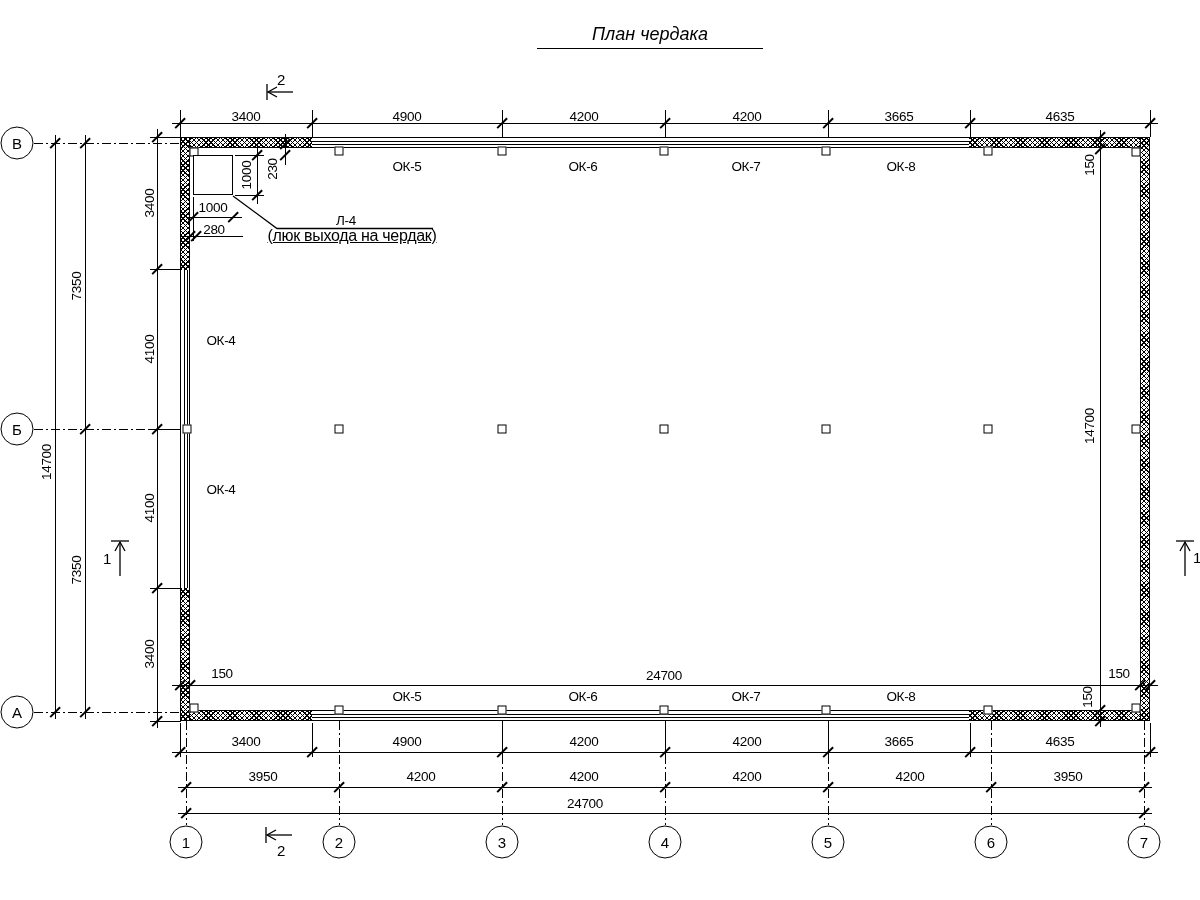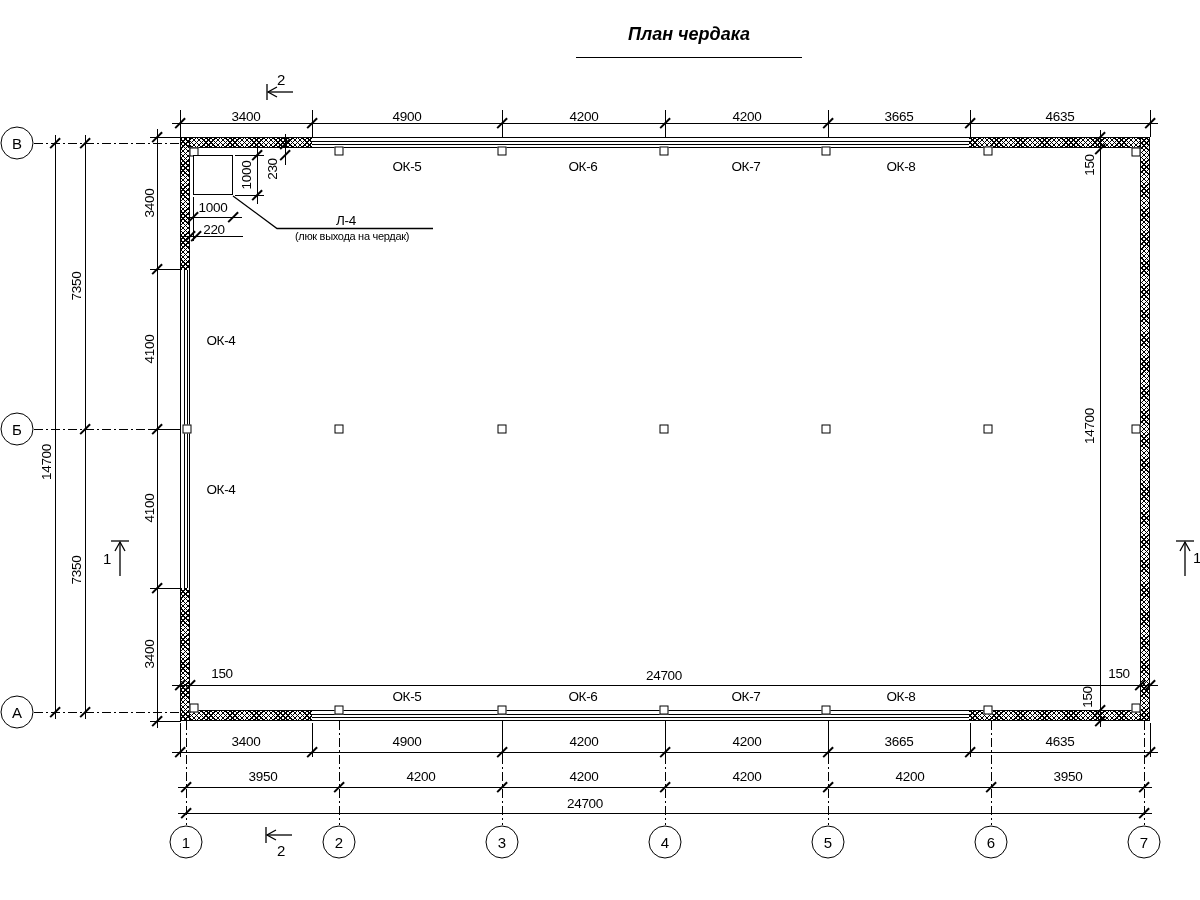--- a/index.html
+++ b/index.html
@@ -2,36 +2,36 @@
 <html><head>
 <meta charset="utf-8">
 <style>
   html,body{margin:0;padding:0;background:#fff;}
   #c{position:relative;width:1200px;height:900px;background:#fff;font-family:"Liberation Sans",sans-serif;color:#000;overflow:hidden;}
   .hl{position:absolute;height:1.2px;background:#000;}
   .vl{position:absolute;width:1.2px;background:#000;}
   .tick{position:absolute;width:14px;height:1.6px;background:#000;transform:translate(-50%,-50%) rotate(-45deg);}
   .t{position:absolute;font-size:13.5px;letter-spacing:-0.3px;white-space:nowrap;transform:translate(-50%,-50%);}
   .tv{transform:translate(-50%,-50%) rotate(-90deg);}
-  .sm{font-size:11px;}
+  .sm{font-size:16px;text-decoration:underline;}
   .lg{font-size:15px;}
   .hatch{position:absolute;box-sizing:border-box;border:1.2px solid #000;background-color:#fff;
     background-image:repeating-linear-gradient(45deg,#000 0,#000 1px,transparent 1px,transparent 3.4px),
                      repeating-linear-gradient(135deg,#000 0,#000 1px,transparent 1px,transparent 3.4px);}
   .bandh{position:absolute;box-sizing:border-box;border-top:1.2px solid #000;border-bottom:1.2px solid #000;background:#fff;}
   .bandv{position:absolute;box-sizing:border-box;border-left:1.2px solid #000;border-right:1.2px solid #000;background:#fff;}
   .blnh{position:absolute;left:0;right:0;height:1px;background:#000;}
   .blnv{position:absolute;top:0;bottom:0;width:1px;background:#000;}
   .post{position:absolute;width:9px;height:9px;box-sizing:border-box;border:1.3px solid #000;background:#fff;transform:translate(-50%,-50%);}
   .axc{position:absolute;width:33px;height:33px;box-sizing:border-box;border:1.4px solid #000;border-radius:50%;background:#fff;
        transform:translate(-50%,-50%);display:flex;align-items:center;justify-content:center;font-size:15px;}
   .ddh{position:absolute;height:1px;background:repeating-linear-gradient(to right,#000 0 9px,transparent 9px 12px,#000 12px 14px,transparent 14px 17px);}
   .ddv{position:absolute;width:1px;background:repeating-linear-gradient(to bottom,#000 0 9px,transparent 9px 12px,#000 12px 14px,transparent 14px 17px);}
-  .title{position:absolute;left:576px;top:24px;width:226px;text-align:center;font-style:italic;font-size:18px;
-         border-bottom:1.4px solid #000;padding-bottom:12px;font-weight:bold;}
+  .title{position:absolute;left:537px;top:24px;width:226px;text-align:center;font-style:italic;font-size:18px;
+         border-bottom:1.4px solid #000;padding-bottom:3px;}
   .opening{position:absolute;box-sizing:border-box;border:1.6px solid #000;background:#fff;}
   svg.anno{position:absolute;left:0;top:0;}
 </style>
 </head>
 <body>
 
 <div id="c">
 
   <div class="title">План чердака</div>
 
@@ -221,21 +221,21 @@
   <div class="t tv" style="left:1089px;top:426px;">14700</div>
 
   <div class="t tv" style="left:1089px;top:165px;">150</div>
   <div class="t" style="left:222px;top:673px;">150</div>
   <div class="t" style="left:1119px;top:673px;">150</div>
   <div class="t tv" style="left:1087px;top:697px;">150</div>
 
   <div class="t tv" style="left:246px;top:175px;">1000</div>
   <div class="t tv" style="left:272px;top:169px;">230</div>
   <div class="t" style="left:213px;top:207px;">1000</div>
-  <div class="t" style="left:214px;top:229px;">220</div>
+  <div class="t" style="left:214px;top:229px;">280</div>
 
   <div class="t" style="left:221px;top:340px;">ОК-4</div>
   <div class="t" style="left:221px;top:489px;">ОК-4</div>
   <div class="t" style="left:407px;top:166px;">ОК-5</div>
   <div class="t" style="left:583px;top:166px;">ОК-6</div>
   <div class="t" style="left:746px;top:166px;">ОК-7</div>
   <div class="t" style="left:901px;top:166px;">ОК-8</div>
   <div class="t" style="left:407px;top:696px;">ОК-5</div>
   <div class="t" style="left:583px;top:696px;">ОК-6</div>
   <div class="t" style="left:746px;top:696px;">ОК-7</div>

